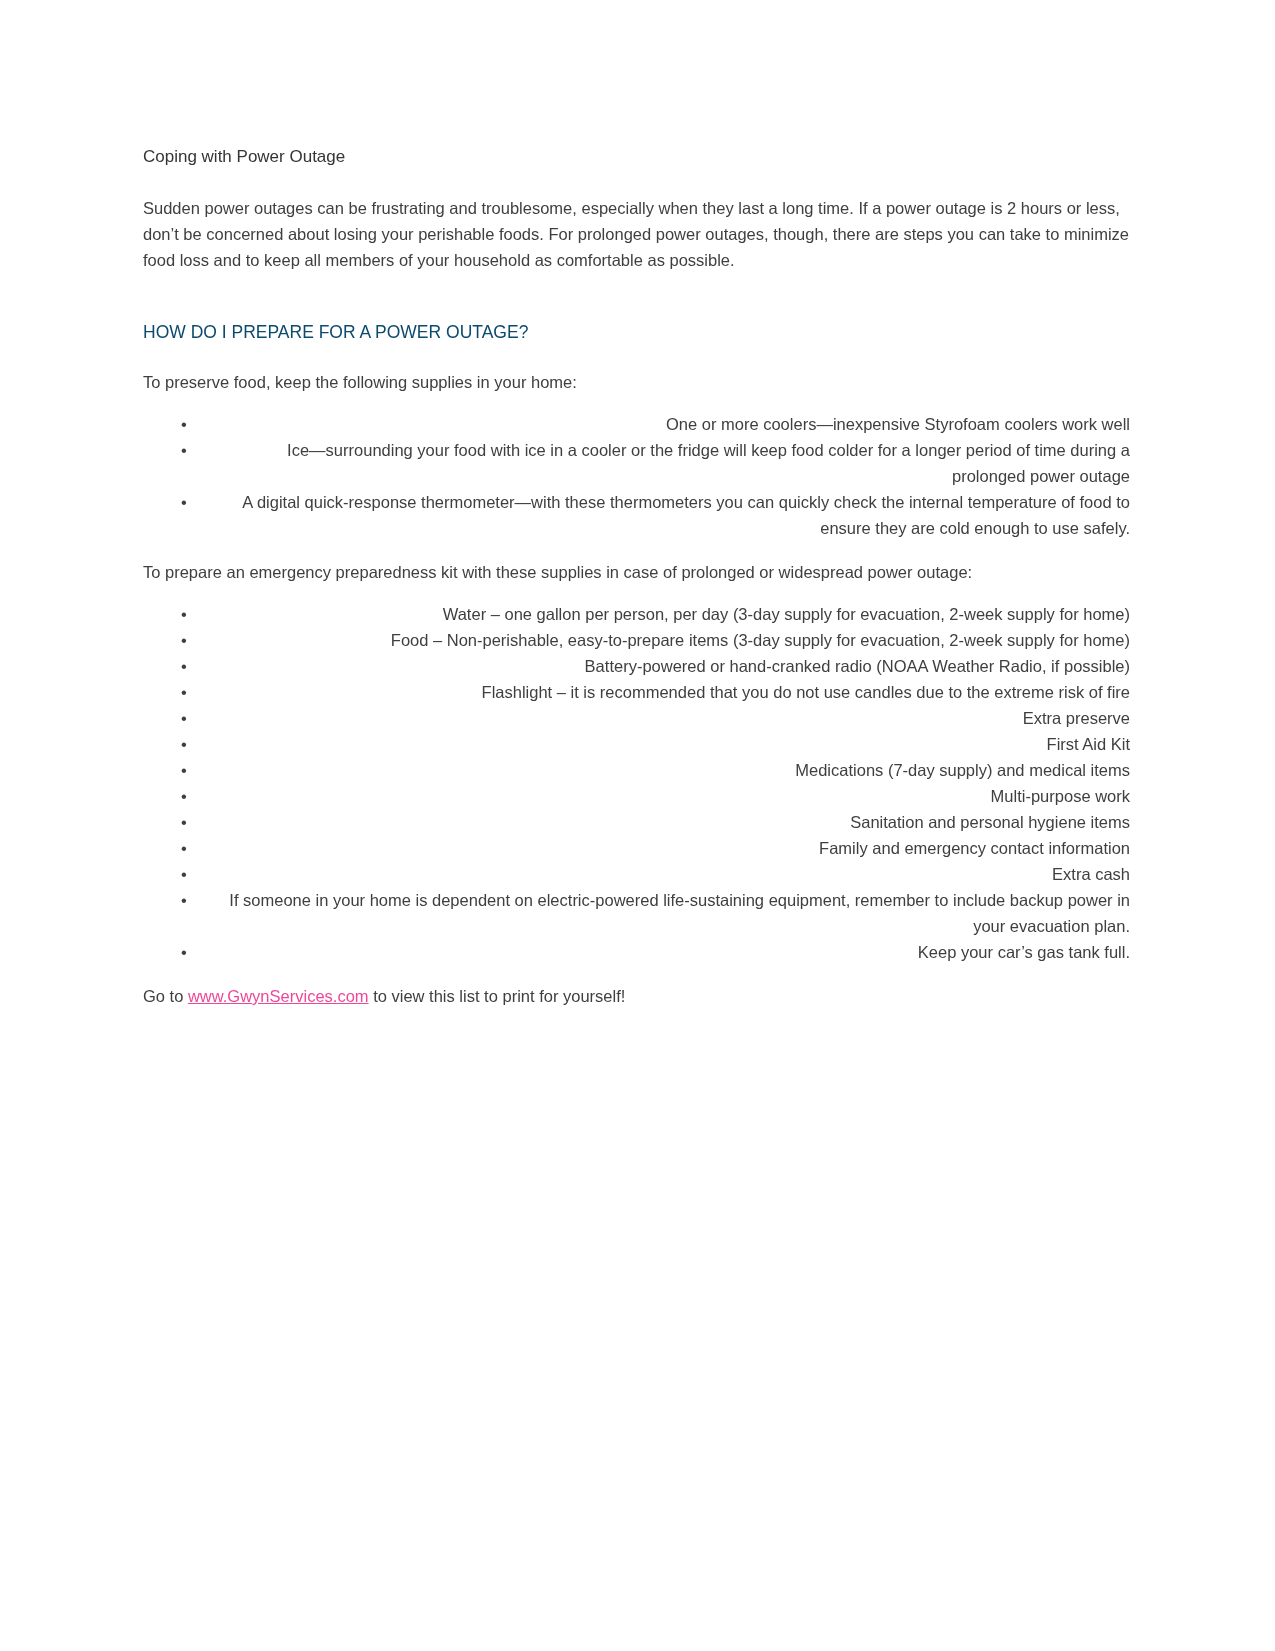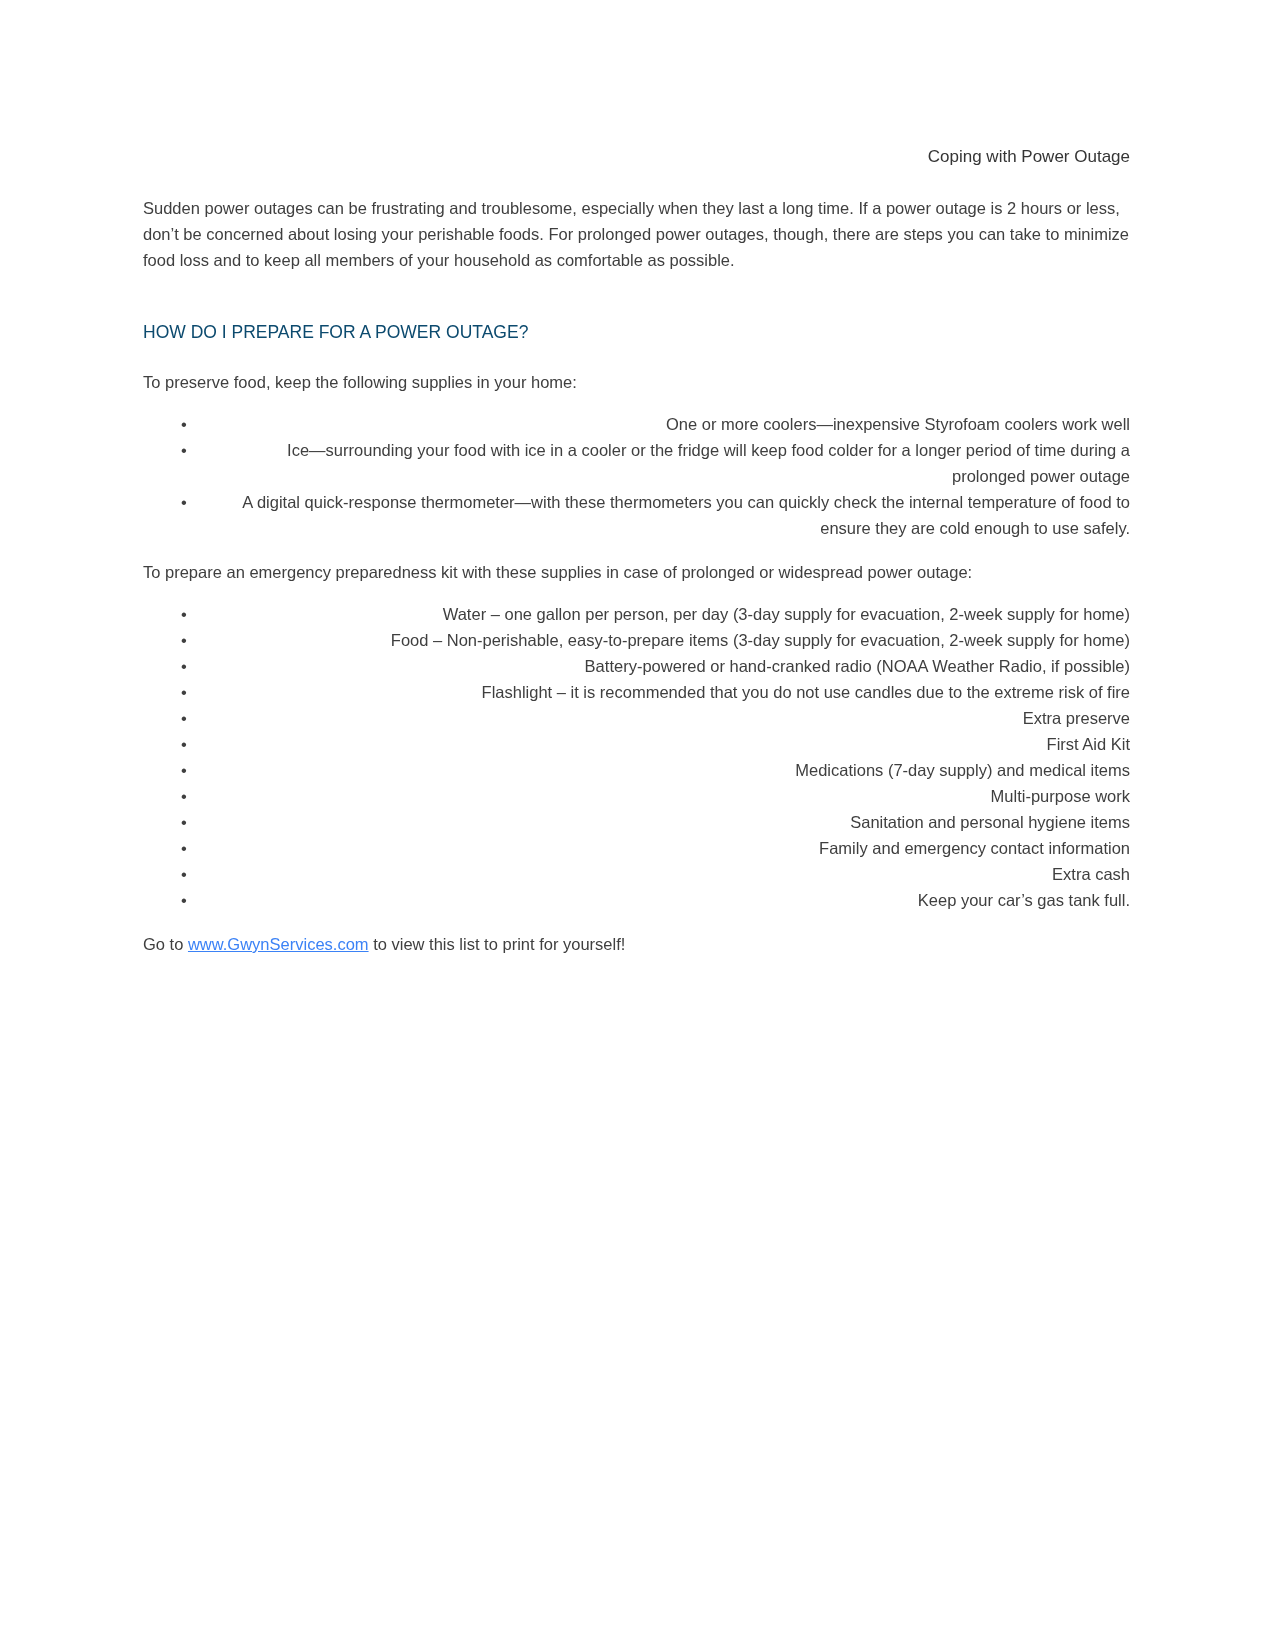--- a/index.html
+++ b/index.html
@@ -19,21 +19,20 @@
     color: #3f3f3f;
     font-size: 16.5px;
     line-height: 26px;
   }
   .doc-title {
     font-size: 17px;
     line-height: 24px;
     margin: 0 0 26px 0;
     font-weight: 400;
     color: #353535;
-    text-align: right;
   }
   p.para {
     margin: 0 0 16px 0;
   }
   h2.section-heading {
     font-size: 17.5px;
     font-weight: 400;
     color: #0c4a6e;
     margin: 46px 0 24px 0;
     line-height: 26px;
@@ -53,21 +52,21 @@
     content: "\2022";
     position: absolute;
     left: 38px;
     top: 0;
     color: #3f3f3f;
   }
   .footer-line {
     margin: 48px 0 0 0;
   }
   a.doc-link {
-    color: #3b82f6;
+    color: #ec4899;
     cursor: pointer;
     margin-top: 20px;
   }
 </style>
 </head>
 <body>
 
 <div class="page">
 
   <h1 class="doc-title">Coping with Power Outage</h1>
@@ -91,20 +90,21 @@
     <li>Food – Non-perishable, easy-to-prepare items (3-day supply for evacuation, 2-week supply for home)</li>
     <li>Battery-powered or hand-cranked radio (NOAA Weather Radio, if possible)</li>
     <li>Flashlight – it is recommended that you do not use candles due to the extreme risk of fire</li>
     <li>Extra preserve</li>
     <li>First Aid Kit</li>
     <li>Medications (7-day supply) and medical items</li>
     <li>Multi-purpose work</li>
     <li>Sanitation and personal hygiene items</li>
     <li>Family and emergency contact information</li>
     <li>Extra cash</li>
+    <li>If someone in your home is dependent on electric-powered life-sustaining equipment, remember to include backup power in your evacuation plan.</li>
     <li>Keep your car’s gas tank full.</li>
   </ul>
 
   <p class="para footer-line">
     <span>Go to </span><a class="doc-link" href="#">www.GwynServices.com</a><span> to view this list to print for yourself!</span>
   </p>
 
 </div>
 
 </body></html>

